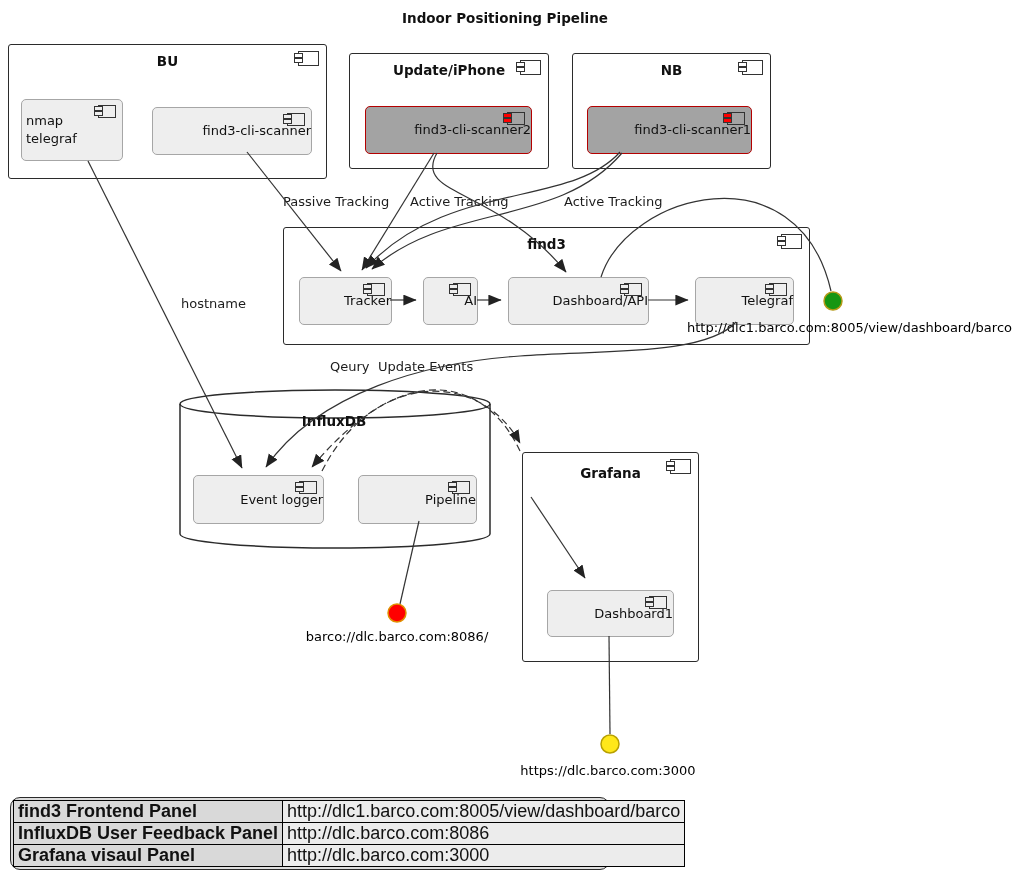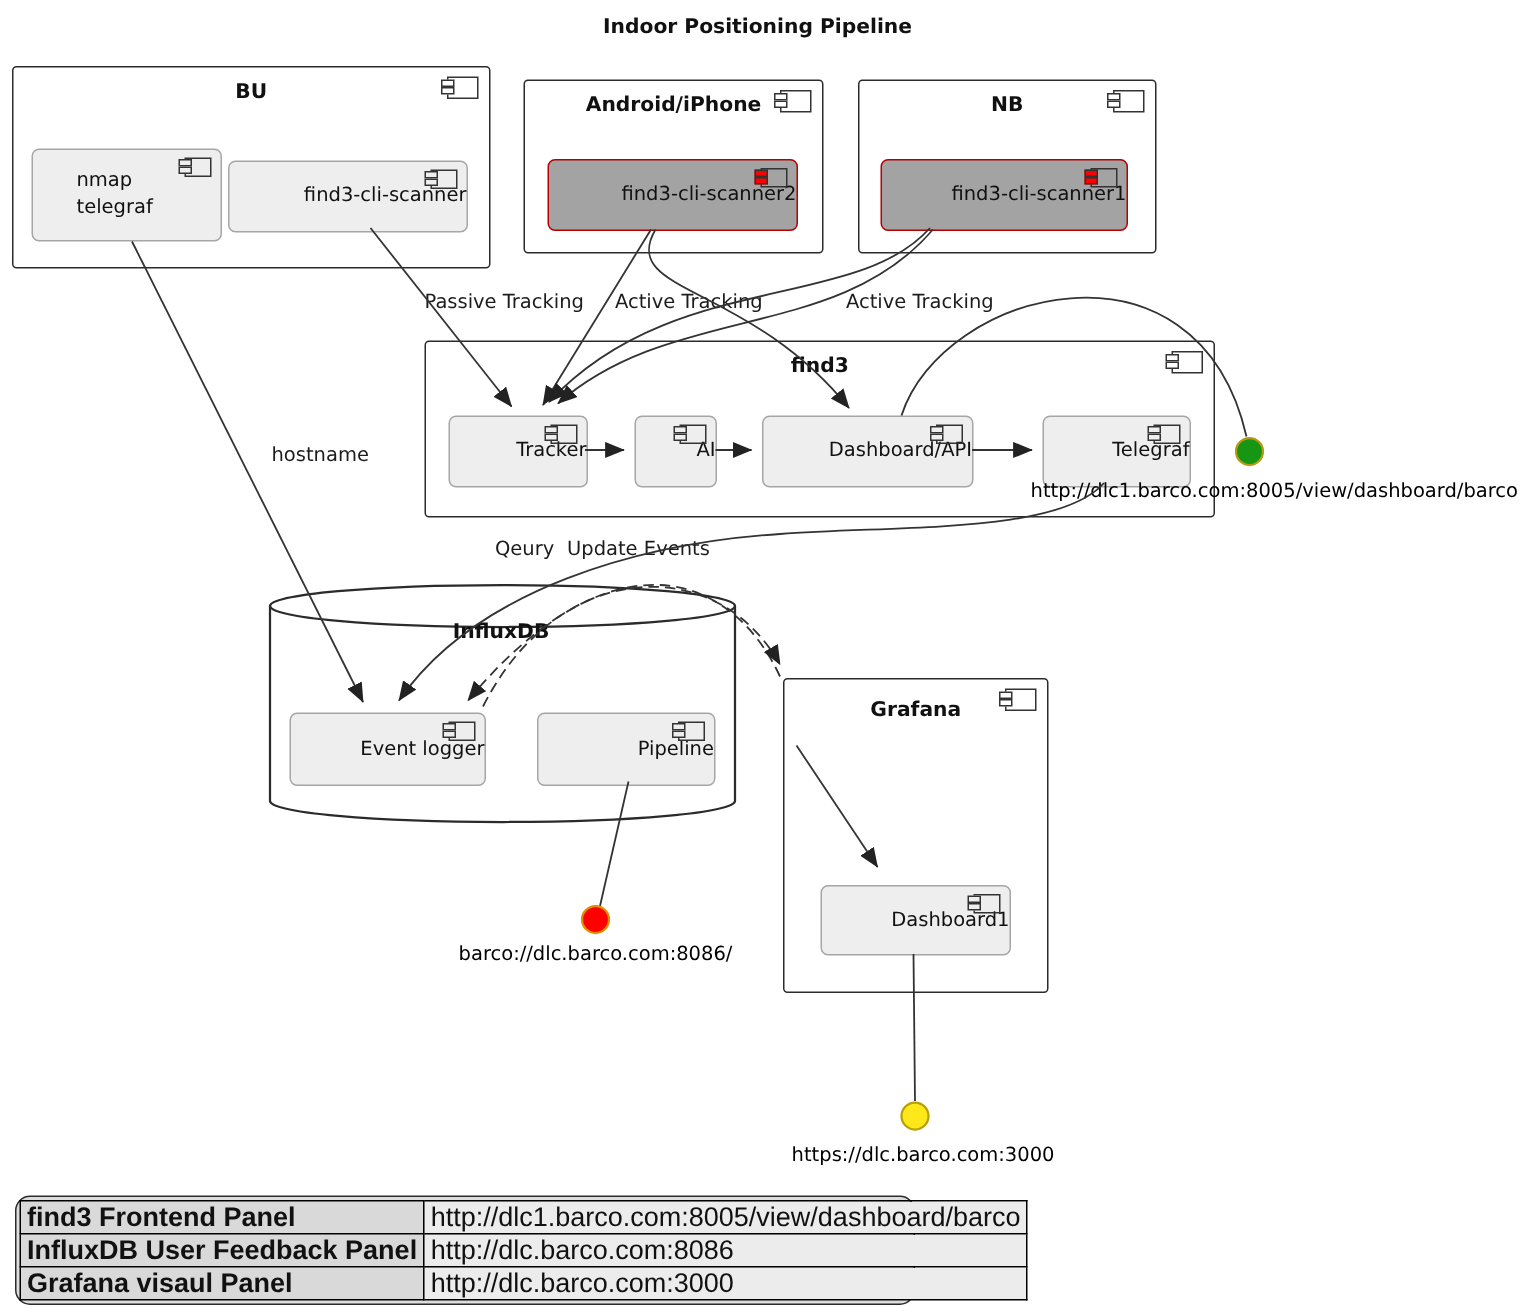--- a/index.html
+++ b/index.html
@@ -22,21 +22,21 @@
     font-weight:bold; font-size:13.5px;
   }
   .ctitle.low { top:12px; }
   
   .comp {
     position:absolute; background:#eeeeee; border:1.5px solid #a6a6a6;
     border-radius:5px; z-index:2; display:flex; align-items:center;
     justify-content:flex-end; text-align:center; --bg:#eeeeee;
   }
   .comp.red { background:#a3a3a3; border-color:#b40000; --bg:#ff0000; }
-  .comp.leftal { justify-content:flex-start; padding-left:29px; text-align:left; }
+  .comp.leftal { justify-content:flex-start; padding-left:4px; text-align:left; }
   .clabel { white-space:pre-line; line-height:1.35; }
   
   .cicon {
     position:absolute; top:5px; right:6px; width:16px; height:11px;
     border:1.5px solid #333; background:transparent;
   }
   .cicon.lg { top:6px; right:7px; width:19px; height:13px; }
   .cicon i {
     position:absolute; left:-5px; width:7px; height:3px;
     border:1.5px solid #333; background:var(--bg,#fff); display:block;
@@ -75,21 +75,21 @@
 
   <div class="cbox" style="left:8px;top:44px;width:317px;height:133px">
     <div class="ctitle">BU</div>
     <span class="cicon lg">
         <i></i>
         <i></i>
       </span>
   </div>
 
   <div class="cbox" style="left:349px;top:53px;width:198px;height:114px">
-    <div class="ctitle">Android/iPhone</div>
+    <div class="ctitle">Update/iPhone</div>
     <span class="cicon lg">
         <i></i>
         <i></i>
       </span>
   </div>
 
   <div class="cbox" style="left:572px;top:53px;width:197px;height:114px">
     <div class="ctitle">NB</div>
     <span class="cicon lg">
         <i></i>
@@ -204,21 +204,21 @@
 
   <div class="elabel" style="left:283px;top:194px">Passive Tracking</div>
   <div class="elabel" style="left:410px;top:194px">Active Tracking</div>
   <div class="elabel" style="left:564px;top:194px">Active Tracking</div>
   <div class="elabel" style="left:181px;top:296px">hostname</div>
   <div class="elabel" style="left:330px;top:359px">Qeury</div>
   <div class="elabel" style="left:378px;top:359px">Update Events</div>
 
   <div class="urltext" style="left:656px;top:320px;width:356px;text-align:right">http://dlc1.barco.com:8005/view/dashboard/barco</div>
   <div class="urltext" style="left:302px;top:629px;width:190px;text-align:center">barco://dlc.barco.com:8086/</div>
-  <div class="urltext" style="left:513px;top:763px;width:190px;text-align:right">https://dlc.barco.com:3000</div>
+  <div class="urltext" style="left:513px;top:763px;width:190px;text-align:center">https://dlc.barco.com:3000</div>
 
   <div class="legend">
     <table>
       <tbody>
           <tr>
         <td class="k">find3 Frontend Panel</td>
         <td class="v">http://dlc1.barco.com:8005/view/dashboard/barco</td>
       </tr>
       <tr>
         <td class="k">InfluxDB User Feedback Panel</td>

